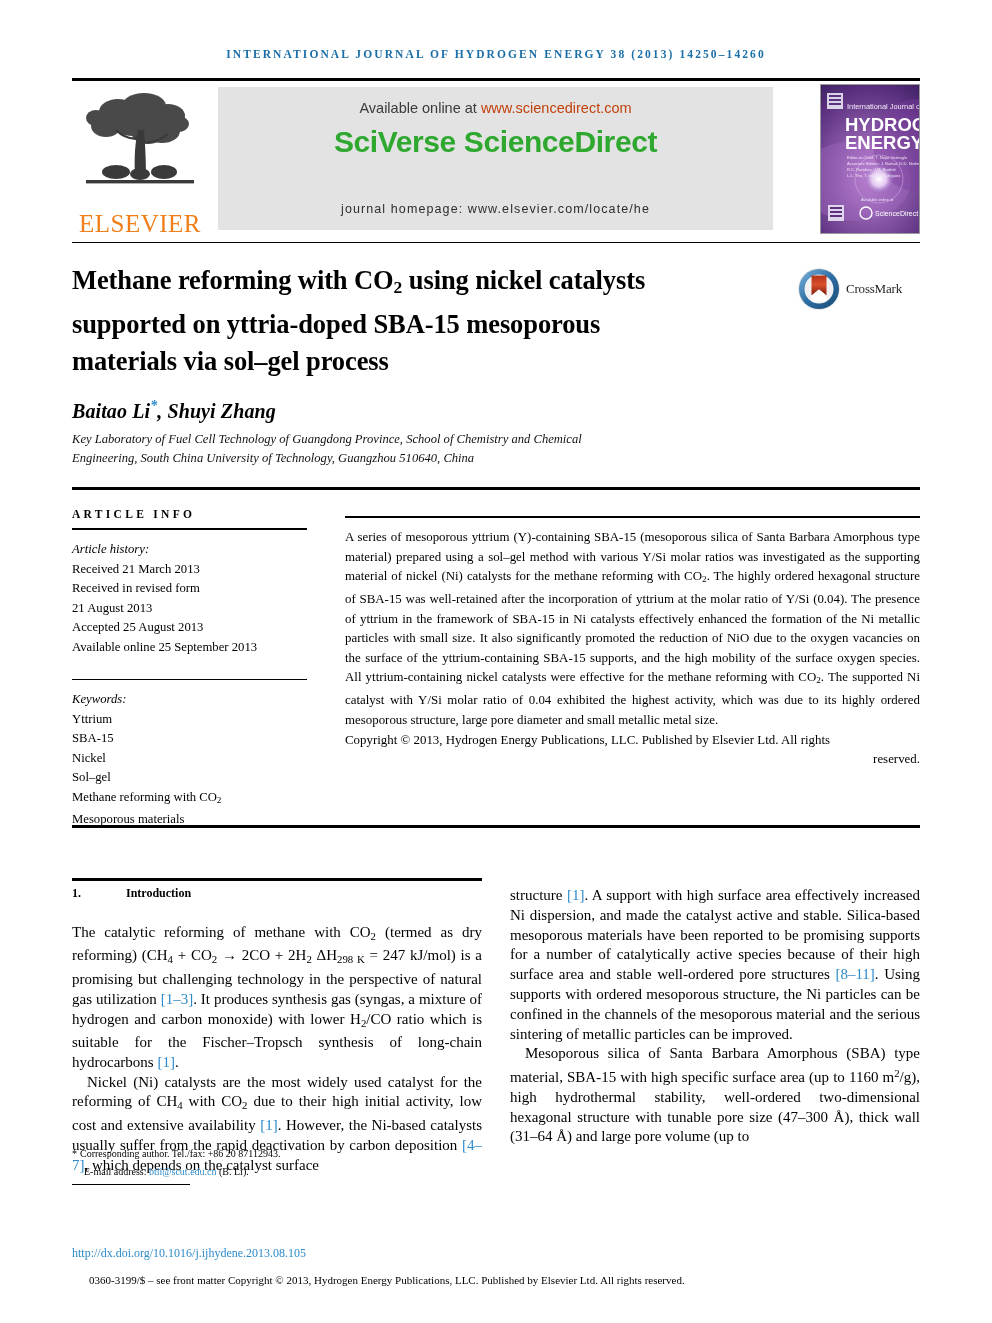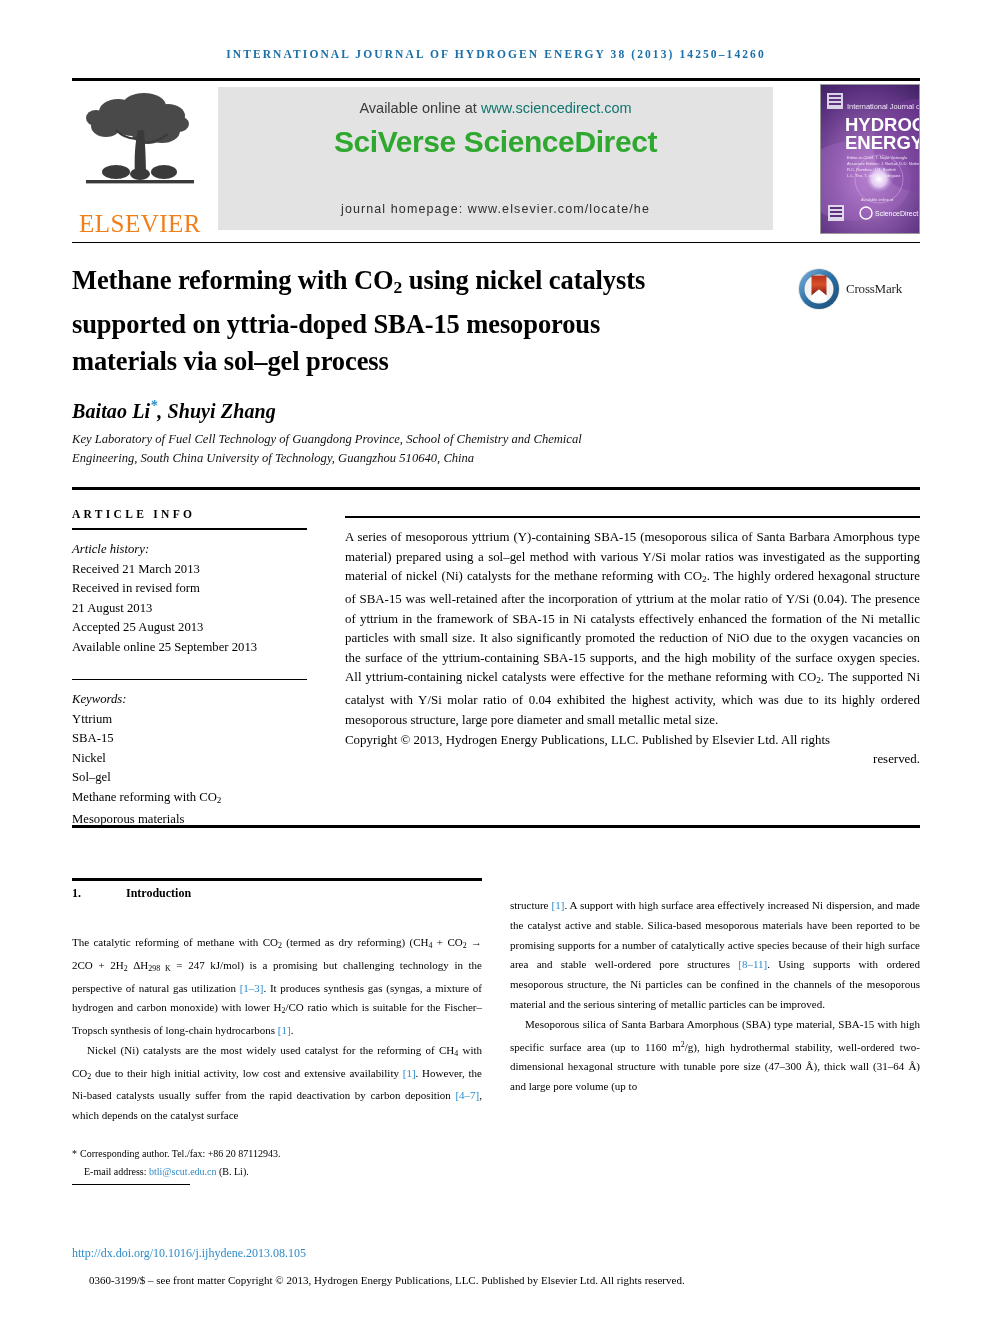--- a/index.html
+++ b/index.html
@@ -56,21 +56,21 @@
     position: absolute; left: 146px; top: 3px; width: 555px; height: 143px;
     background: #E3E3E3;
     display: flex; flex-direction: column; align-items: center;
   }
   .sd-available {
     margin-top: 13px;
     font-family: "Liberation Sans", sans-serif;
     font-size: 14.5px;
     color: #3A3A3A;
   }
-  .sd-available .lnk { color: #0f766e; }
+  .sd-available .lnk { color: #c2410c; }
   .sd-logo {
     margin-top: 9px;
     font-family: "Liberation Sans", sans-serif;
     font-weight: bold;
     font-size: 30px;
     color: #2EA82E;
     letter-spacing: -0.4px;
   }
   .sd-home {
     position: absolute; bottom: 14px; left: 0; width: 100%;
@@ -204,25 +204,24 @@
   .sec-head .num { display: inline-block; width: 54px; }
 
   .col-left {
     position: absolute; left: 72px; top: 923px; width: 410px;
   }
   .col-right {
     position: absolute; left: 510px; top: 886px; width: 410px;
   }
   .bodytext {
     font-family: "Liberation Serif", serif;
-    font-size: 11px;
+    font-size: 15px;
     line-height: 19.8px;
     text-align: justify;
     color: #000;
-    margin-top: 10px;
   }
   .bodytext p { margin: 0; }
   .bodytext p.indent { text-indent: 15px; }
   .ref { color: #2E8BC9; }
 
   
   .foot-rule {
     position: absolute; left: 72px; top: 1184px; width: 118px; height: 1px;
     background: #000;
   }

